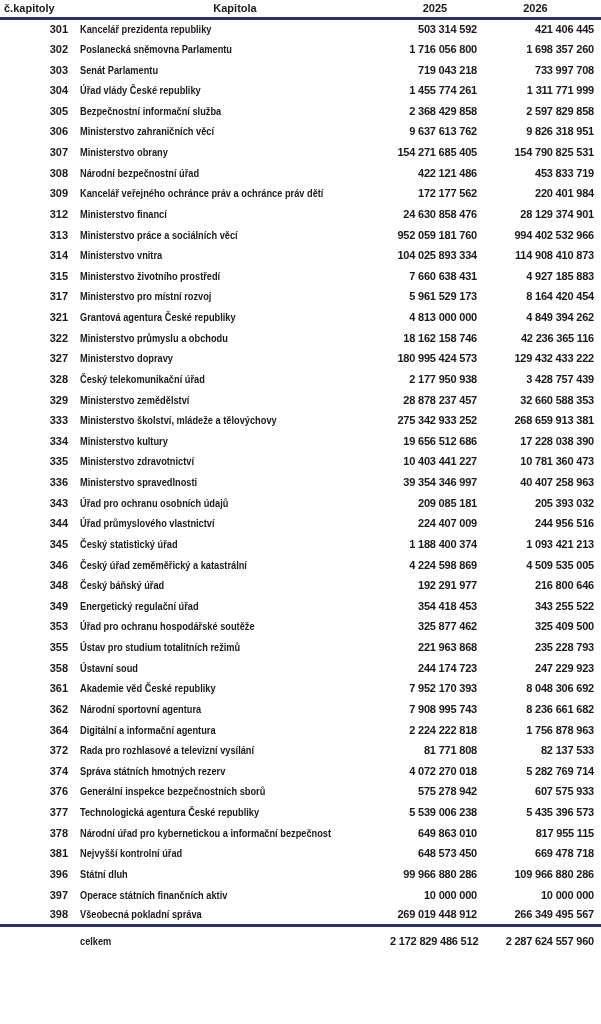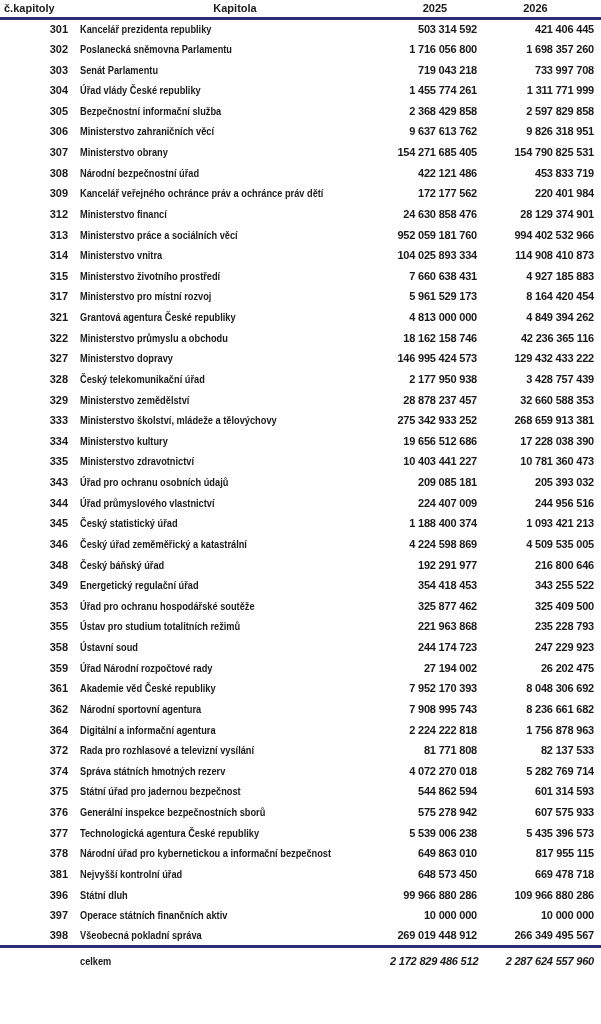--- a/index.html
+++ b/index.html
@@ -60,21 +60,21 @@
     height: 26px;
     vertical-align: middle;
     padding-top: 3px;
     white-space: nowrap;
   }
   tfoot td.td-name span {
     display: inline-block;
     transform: scaleX(0.84);
     transform-origin: 0 50%;
   }
-  tfoot td.td-val { text-align: right; letter-spacing: -0.2px; font-style: italic; }
+  tfoot td.td-val { text-align: right; letter-spacing: -0.2px; }
   tfoot td.td-val.v25 { padding-right: 13px; }
   tfoot td.td-val.v26 { padding-right: 7px; }
 </style>
 </head>
 <body>
 
 <div class="page">
   <table class="budget">
     <colgroup>
       <col class="c-num">
@@ -183,21 +183,21 @@
         </tr>
         <tr>
           <td class="td-num">322</td>
           <td class="td-name"><span>Ministerstvo průmyslu a obchodu</span></td>
           <td class="td-val v25">18 162 158 746</td>
           <td class="td-val v26">42 236 365 116</td>
         </tr>
         <tr>
           <td class="td-num">327</td>
           <td class="td-name"><span>Ministerstvo dopravy</span></td>
-          <td class="td-val v25">146 995 424 573</td>
+          <td class="td-val v25">180 995 424 573</td>
           <td class="td-val v26">129 432 433 222</td>
         </tr>
         <tr>
           <td class="td-num">328</td>
           <td class="td-name"><span>Český telekomunikační úřad</span></td>
           <td class="td-val v25">2 177 950 938</td>
           <td class="td-val v26">3 428 757 439</td>
         </tr>
         <tr>
           <td class="td-num">329</td>
@@ -217,20 +217,26 @@
           <td class="td-val v25">19 656 512 686</td>
           <td class="td-val v26">17 228 038 390</td>
         </tr>
         <tr>
           <td class="td-num">335</td>
           <td class="td-name"><span>Ministerstvo zdravotnictví</span></td>
           <td class="td-val v25">10 403 441 227</td>
           <td class="td-val v26">10 781 360 473</td>
         </tr>
         <tr>
+          <td class="td-num">336</td>
+          <td class="td-name"><span>Ministerstvo spravedlnosti</span></td>
+          <td class="td-val v25">39 354 346 997</td>
+          <td class="td-val v26">40 407 258 963</td>
+        </tr>
+        <tr>
           <td class="td-num">343</td>
           <td class="td-name"><span>Úřad pro ochranu osobních údajů</span></td>
           <td class="td-val v25">209 085 181</td>
           <td class="td-val v26">205 393 032</td>
         </tr>
         <tr>
           <td class="td-num">344</td>
           <td class="td-name"><span>Úřad průmyslového vlastnictví</span></td>
           <td class="td-val v25">224 407 009</td>
           <td class="td-val v26">244 956 516</td>
@@ -271,26 +277,20 @@
           <td class="td-val v25">221 963 868</td>
           <td class="td-val v26">235 228 793</td>
         </tr>
         <tr>
           <td class="td-num">358</td>
           <td class="td-name"><span>Ústavní soud</span></td>
           <td class="td-val v25">244 174 723</td>
           <td class="td-val v26">247 229 923</td>
         </tr>
         <tr>
-          <td class="td-num">359</td>
-          <td class="td-name"><span>Úřad Národní rozpočtové rady</span></td>
-          <td class="td-val v25">27 194 002</td>
-          <td class="td-val v26">26 202 475</td>
-        </tr>
-        <tr>
           <td class="td-num">361</td>
           <td class="td-name"><span>Akademie věd České republiky</span></td>
           <td class="td-val v25">7 952 170 393</td>
           <td class="td-val v26">8 048 306 692</td>
         </tr>
         <tr>
           <td class="td-num">362</td>
           <td class="td-name"><span>Národní sportovní agentura</span></td>
           <td class="td-val v25">7 908 995 743</td>
           <td class="td-val v26">8 236 661 682</td>
@@ -305,26 +305,20 @@
           <td class="td-num">372</td>
           <td class="td-name"><span>Rada pro rozhlasové a televizní vysílání</span></td>
           <td class="td-val v25">81 771 808</td>
           <td class="td-val v26">82 137 533</td>
         </tr>
         <tr>
           <td class="td-num">374</td>
           <td class="td-name"><span>Správa státních hmotných rezerv</span></td>
           <td class="td-val v25">4 072 270 018</td>
           <td class="td-val v26">5 282 769 714</td>
-        </tr>
-        <tr>
-          <td class="td-num">375</td>
-          <td class="td-name"><span>Státní úřad pro jadernou bezpečnost</span></td>
-          <td class="td-val v25">544 862 594</td>
-          <td class="td-val v26">601 314 593</td>
         </tr>
         <tr>
           <td class="td-num">376</td>
           <td class="td-name"><span>Generální inspekce bezpečnostních sborů</span></td>
           <td class="td-val v25">575 278 942</td>
           <td class="td-val v26">607 575 933</td>
         </tr>
         <tr>
           <td class="td-num">377</td>
           <td class="td-name"><span>Technologická agentura České republiky</span></td>

